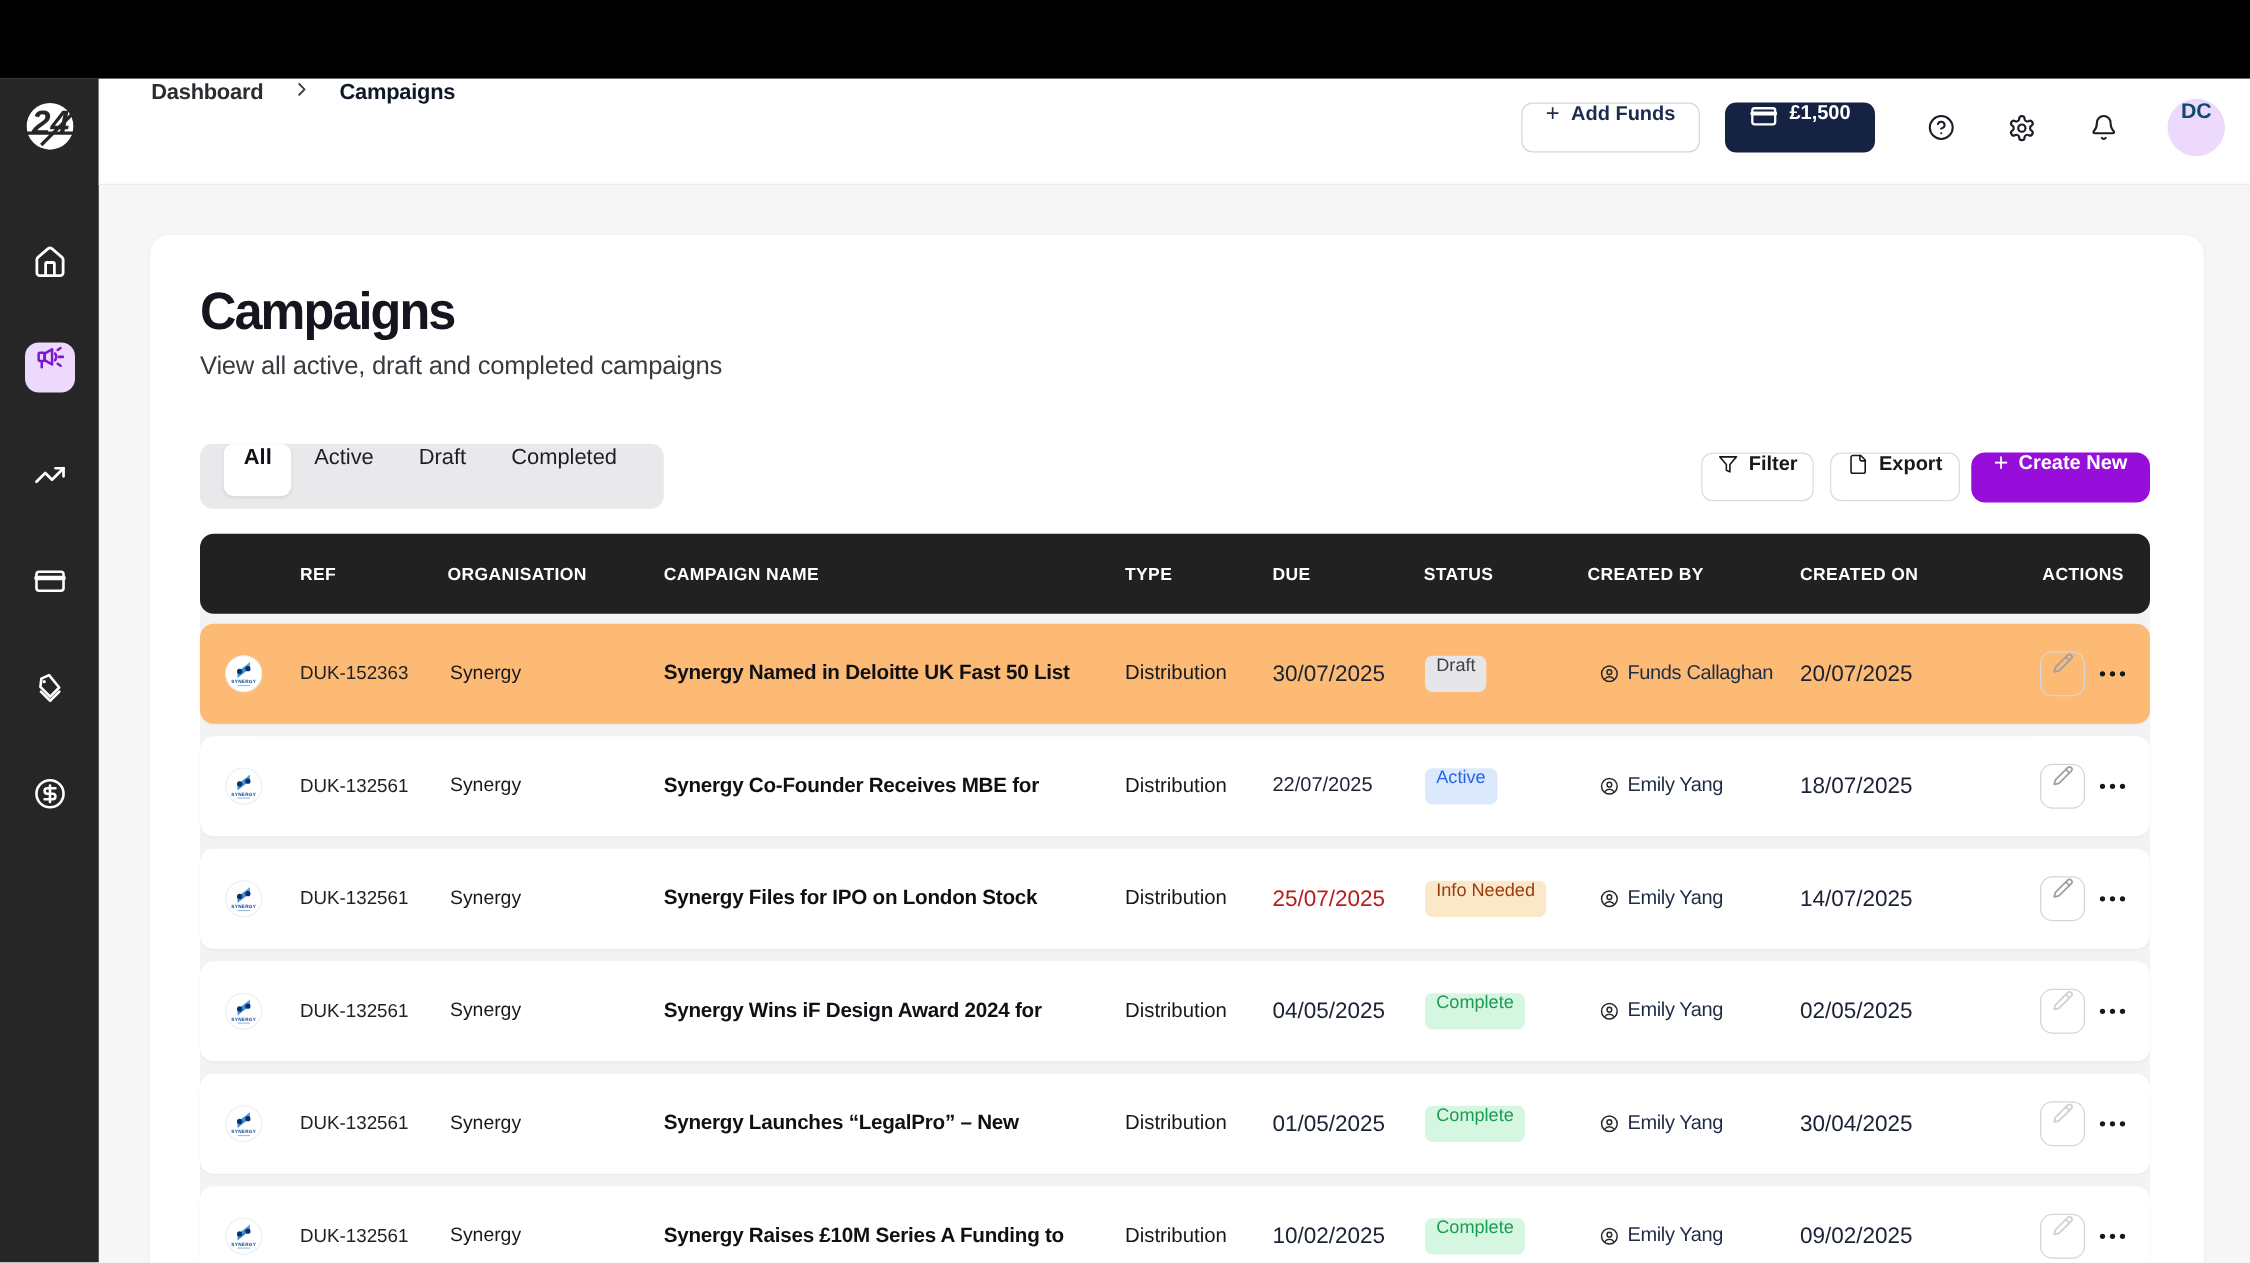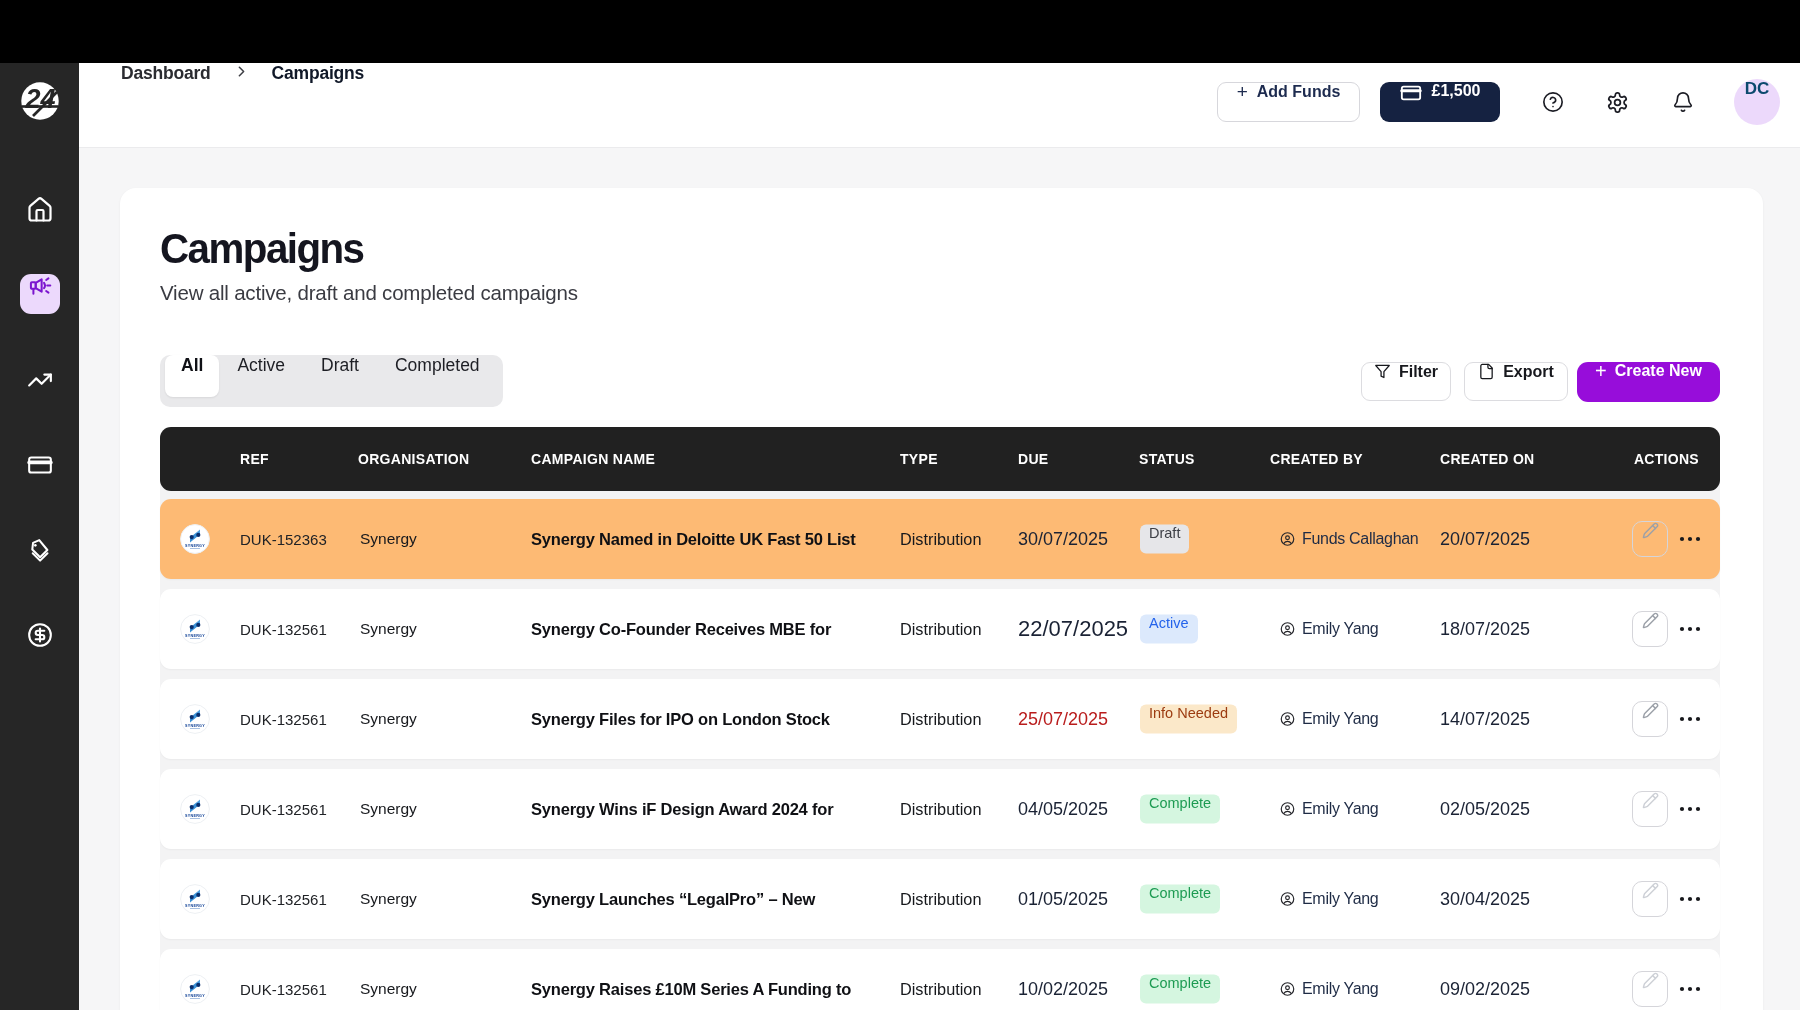--- a/index.html
+++ b/index.html
@@ -83,21 +83,21 @@
 <div class="abs" style="left:1672px;top:91px"><svg width="22" height="22" viewBox="0 0 24 24" fill="none" stroke="#1b1c24" stroke-width="1.8" stroke-linecap="round" stroke-linejoin="round">
       <path d="M10.268 21a2 2 0 0 0 3.464 0"></path>
       <path d="M3.262 15.326A1 1 0 0 0 4 17h16a1 1 0 0 0 .74-1.673C19.41 13.956 18 12.499 18 8A6 6 0 0 0 6 8c0 4.499-1.411 5.956-2.738 7.326"></path>
     </svg></div>
 <div class="abs flex" style="left:1734px;top:79px;width:46px;height:46px;border-radius:50%;background:#ecd9fb;justify-content:center">
   <span style="font-size:17px;font-weight:700;color:#0c4a6e">DC</span>
 </div>
 <div class="abs" style="left:120px;top:188px;width:1643px;height:852px;background:#fff;border-radius:16px;box-shadow:0 1px 3px rgba(0,0,0,.05)"></div>
 <div class="abs" style="left:160px;top:225px;font-size:42px;font-weight:800;color:#14151f;letter-spacing:-1.6px;transform:scaleX(0.96);transform-origin:left">Campaigns</div>
 <div class="abs" style="left:160px;top:281px;font-size:20.5px;color:#3a3b42;letter-spacing:-0.2px">View all active, draft and completed campaigns</div>
-<div class="abs flex" style="left:160px;top:355px;height:52px;background:#e9e9eb;border-radius:10px;padding:0 5px">
+<div class="abs flex" style="left:160px;top:355px;height:52px;background:#e9e9eb;border-radius:10px;padding:0 19px">
   <div class="flex" style="height:42px;padding:0 16px;background:#fff;border-radius:8px;font-size:17.5px;font-weight:700;color:#101116;box-shadow:0 1px 2px rgba(0,0,0,.08)">All</div>
   <div class="flex" style="padding:0 18px;font-size:17.5px;font-weight:500;color:#1d1e24">Active</div>
   <div class="flex" style="padding:0 18px;font-size:17.5px;font-weight:500;color:#1d1e24">Draft</div>
   <div class="flex" style="padding:0 18px;font-size:17.5px;font-weight:500;color:#1d1e24">Completed</div>
 </div>
 <div class="abs flex" style="left:1361px;top:362px;width:90px;height:39px;border:1px solid #dcdce0;border-radius:9px;background:#fff;justify-content:center;gap:8px">
     <svg width="17" height="17" viewBox="0 0 24 24" fill="none" stroke="#17181d" stroke-width="1.8" stroke-linecap="round" stroke-linejoin="round">
       <polygon points="21.5 3.5 2.5 3.5 10 12.2 10 18.6 14 20.5 14 12.2 21.5 3.5"></polygon>
     </svg>
     <span style="font-size:16px;font-weight:600;color:#17181d">Filter</span>
@@ -174,21 +174,21 @@
 <path d="M19.8 10.6 10 18.4 10 14 15.6 9.6 Z" fill="#3c92d6"></path>
 <circle cx="11.7" cy="13.1" r="2.1" fill="#0b2f6e"></circle>
 <circle cx="18.3" cy="10.9" r="2.1" fill="#0b2f6e"></circle>
 <text x="15" y="22.6" text-anchor="middle" font-family="Liberation Sans" font-size="3.7" font-weight="700" fill="#0d3f95" letter-spacing="0.25">SYNERGY</text>
 <rect x="10" y="24" width="10" height="0.9" fill="#9db9dd"></rect>
 </svg></div>
   <span class="abs cc" style="left:80px;font-size:15px;font-weight:500;color:#202226">DUK-132561</span>
   <span class="abs cc" style="left:200px;font-size:15.5px;color:#16181c">Synergy</span>
   <span class="abs cc" style="left:371px;font-size:16.5px;font-weight:700;color:#0f1014;letter-spacing:-0.2px">Synergy Co-Founder Receives MBE for</span>
   <span class="abs cc" style="left:740px;font-size:16.3px;color:#16181c">Distribution</span>
-  <span class="abs cc" style="left:858px;font-size:22px;font-weight:500;color:#1a2234">22/07/2025</span>
+  <span class="abs cc" style="left:858px;font-size:16px;font-weight:500;color:#1a2234">22/07/2025</span>
   <span class="abs cc flex" style="left:980px;height:29px;padding:0 9px;background:#dce9fc;color:#2463eb;font-size:14.5px;font-weight:500;border-radius:6px">Active</span>
   <span class="abs cc" style="left:1120px;display:flex">
       <svg width="15" height="15" viewBox="0 0 24 24" fill="none" stroke="#26272c" stroke-width="1.9" stroke-linecap="round" stroke-linejoin="round">
         <circle cx="12" cy="12" r="10"></circle>
         <circle cx="12" cy="10" r="3"></circle>
         <path d="M6.1 18.9a7.3 7.3 0 0 1 11.8 0"></path>
       </svg>
     </span>
   <span class="abs cc" style="left:1142px;font-size:16px;font-weight:500;color:#1e2b45;letter-spacing:-0.3px">Emily Yang</span>
   <span class="abs cc" style="left:1280px;font-size:18px;font-weight:500;color:#1a2234">18/07/2025</span>

